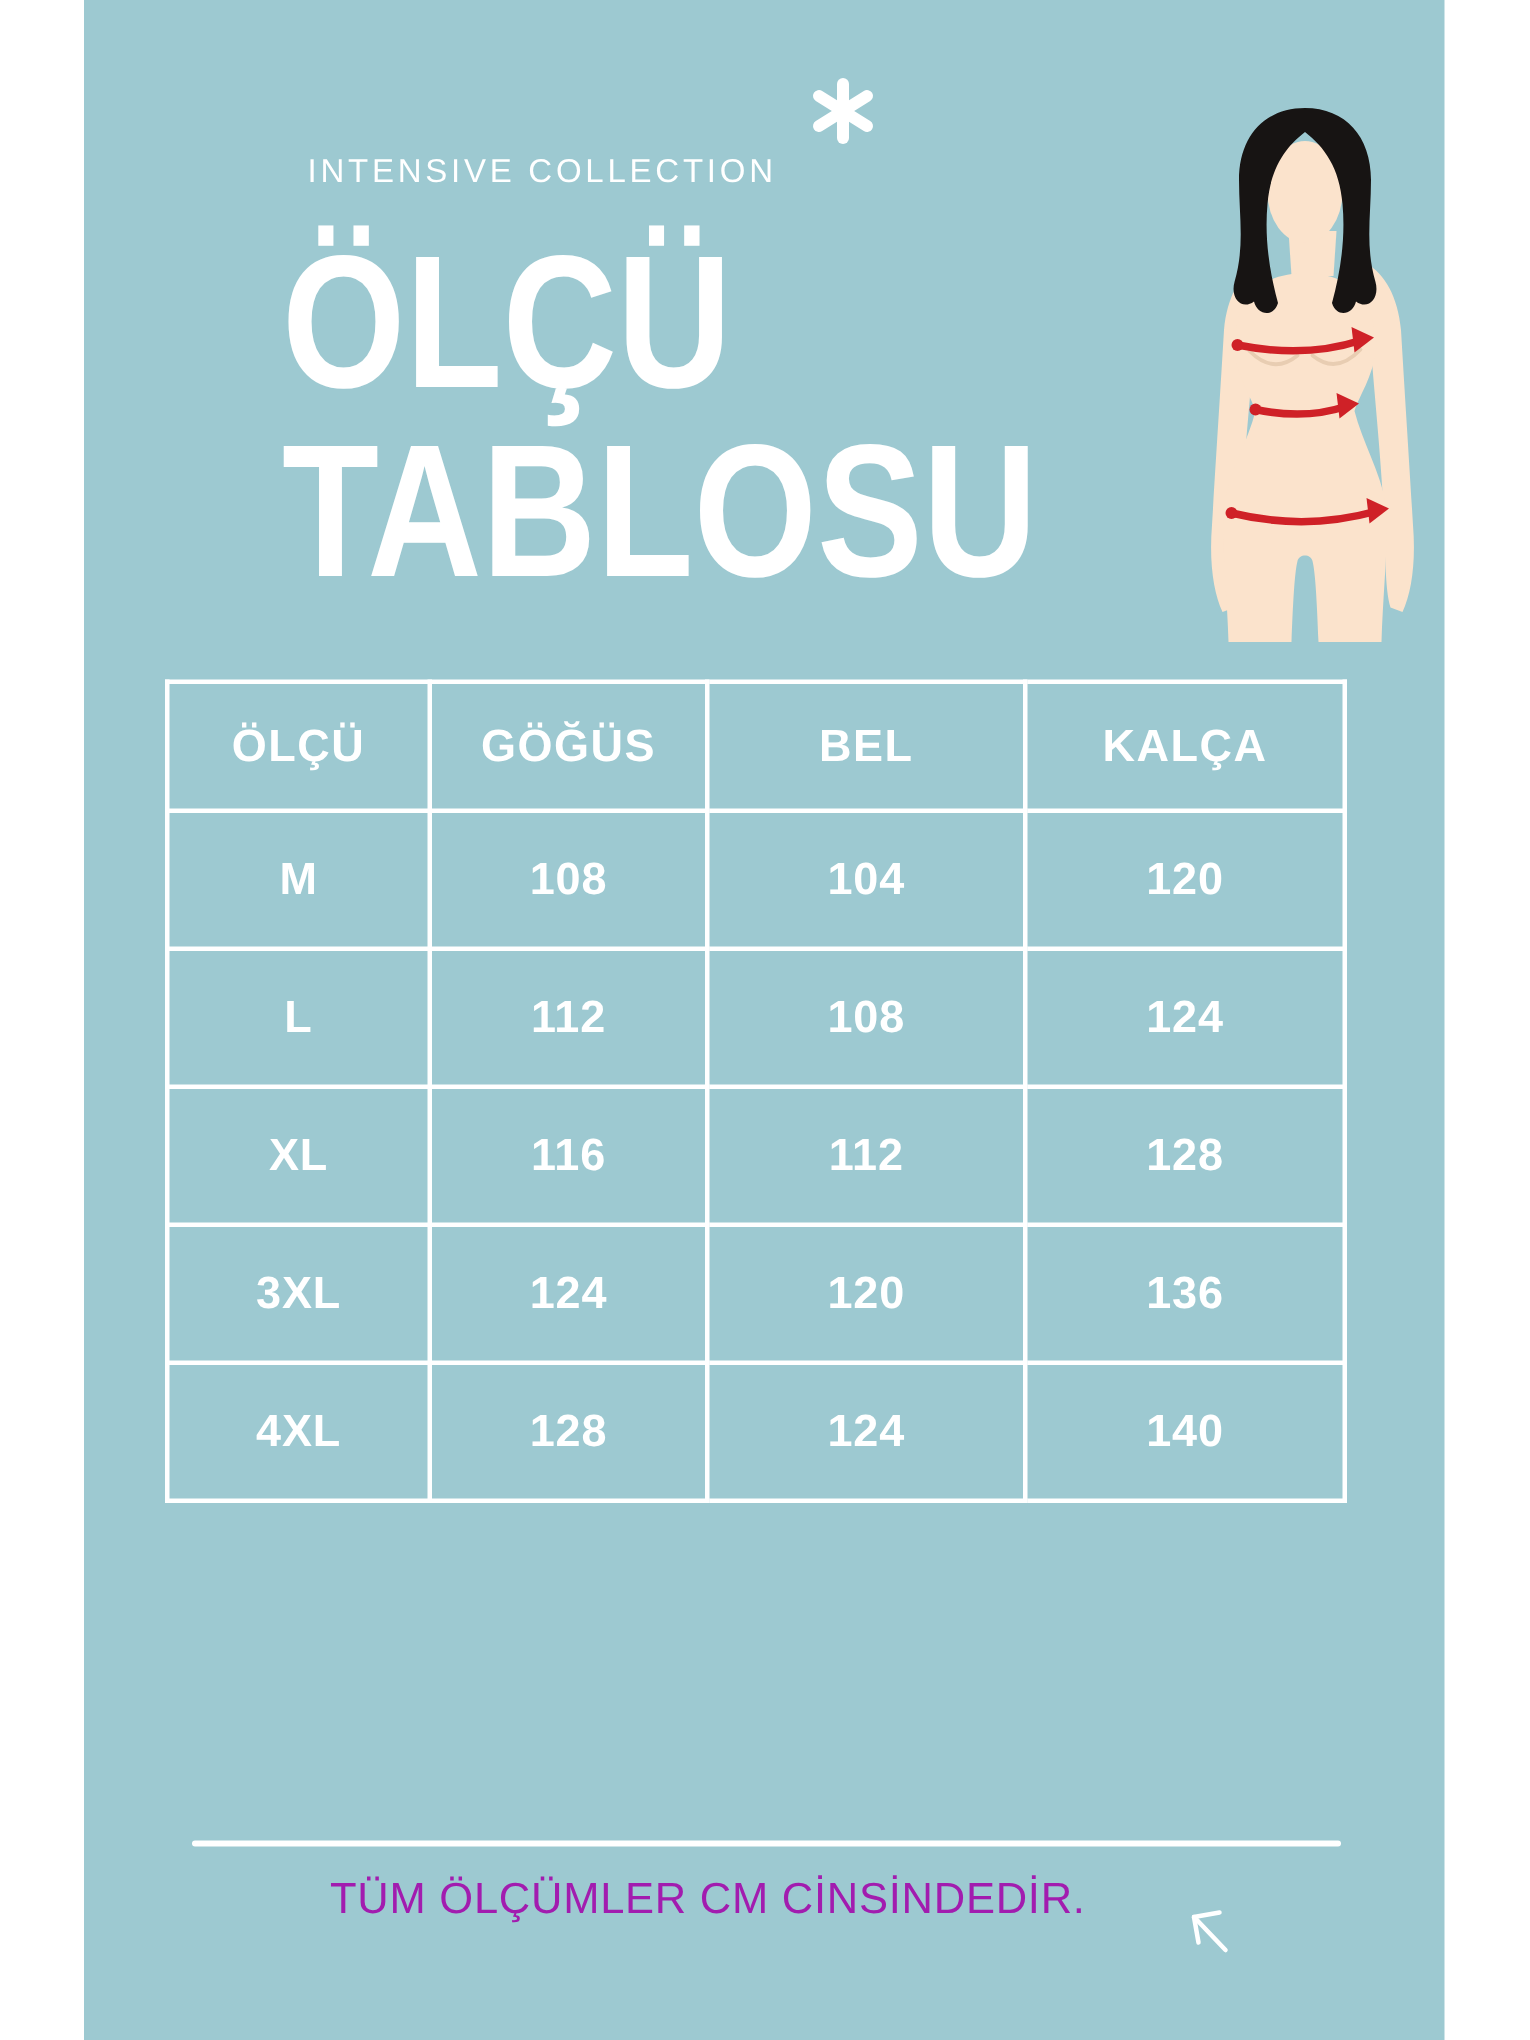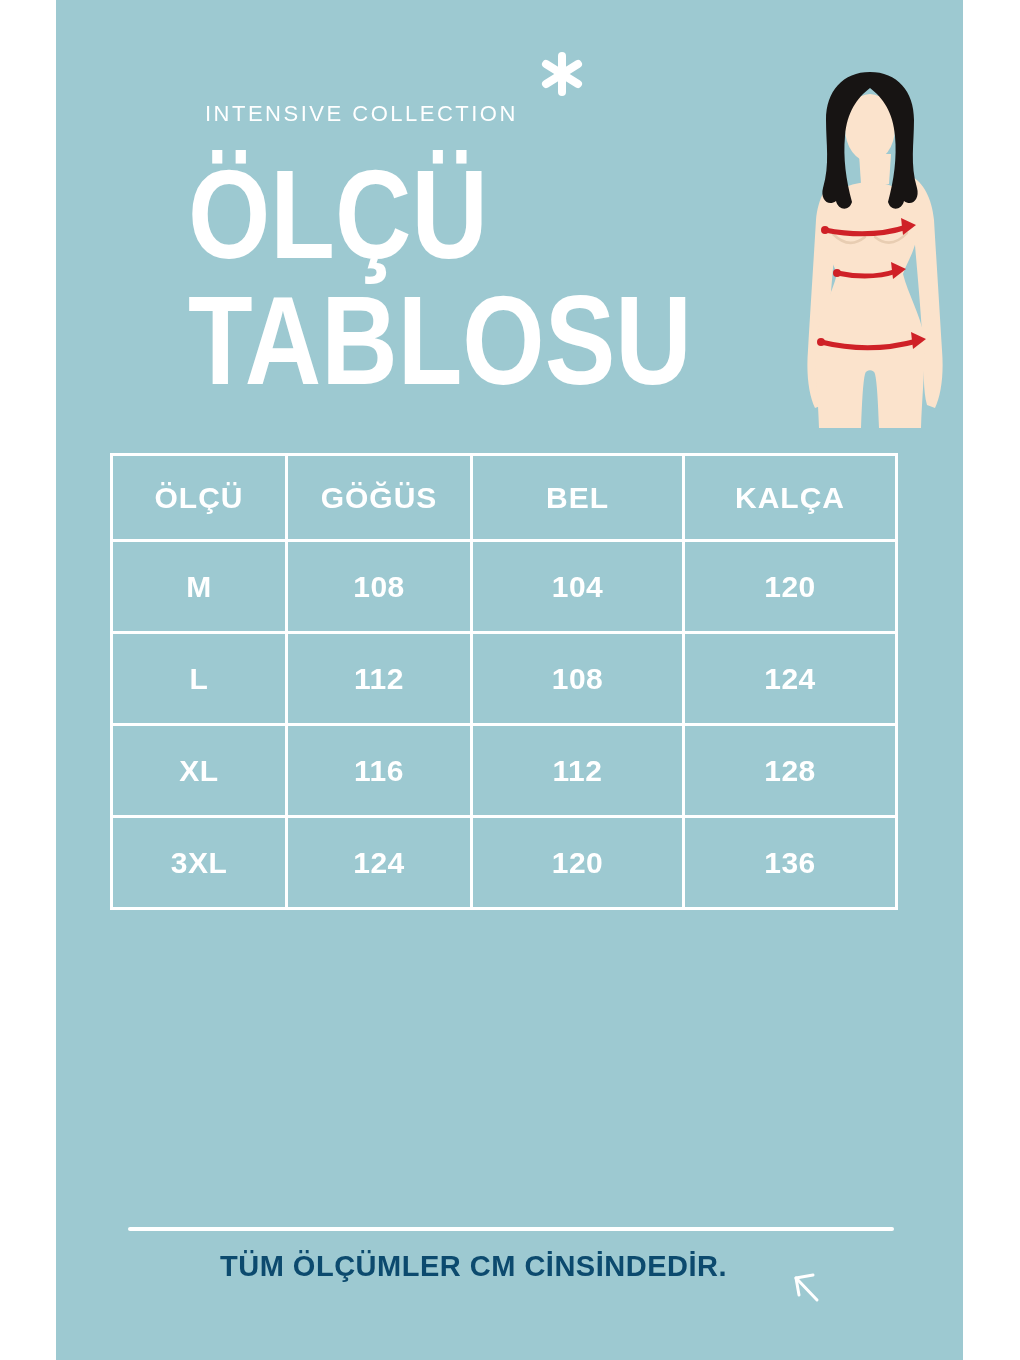--- a/index.html
+++ b/index.html
@@ -36,21 +36,21 @@
   }
   table.size-table th{height:83px;letter-spacing:1px;}
   table.size-table td{height:89px;letter-spacing:0.5px;}
   .col1{width:175px;} .col2{width:185px;} .col3{width:212px;} .col4{width:213px;}
   .divider{
     position:absolute;left:72px;top:1227px;width:766px;height:4px;
     background:#ffffff;border-radius:2px;
   }
   .footer-note{
     position:absolute;left:164px;top:1250px;
-    color:#0c4a6e;font-size:29px;font-weight:bold;letter-spacing:0.5px;
+    color:#a21caf;font-size:29px;font-weight:normal;letter-spacing:0.5px;
     white-space:nowrap;
   }
   .corner-arrow{position:absolute;left:734px;top:1270px;width:34px;height:34px;}
 </style>
 </head>
 <body>
 
 <div class="page">
   <div class="panel">
 
@@ -159,20 +159,26 @@
           <td>116</td>
           <td>112</td>
           <td>128</td>
         </tr>
         <tr>
           <td>3XL</td>
           <td>124</td>
           <td>120</td>
           <td>136</td>
         </tr>
+        <tr>
+          <td>4XL</td>
+          <td>128</td>
+          <td>124</td>
+          <td>140</td>
+        </tr>
       </tbody>
     </table>
 
     <div class="divider"></div>
 
     <div class="footer-note">TÜM ÖLÇÜMLER CM CİNSİNDEDİR.</div>
 
     <svg class="corner-arrow" viewBox="0 0 34 34" aria-hidden="true">
       <g stroke="#ffffff" stroke-width="3" stroke-linecap="round" fill="none">
         <line x1="7" y1="9" x2="27" y2="30"></line>

